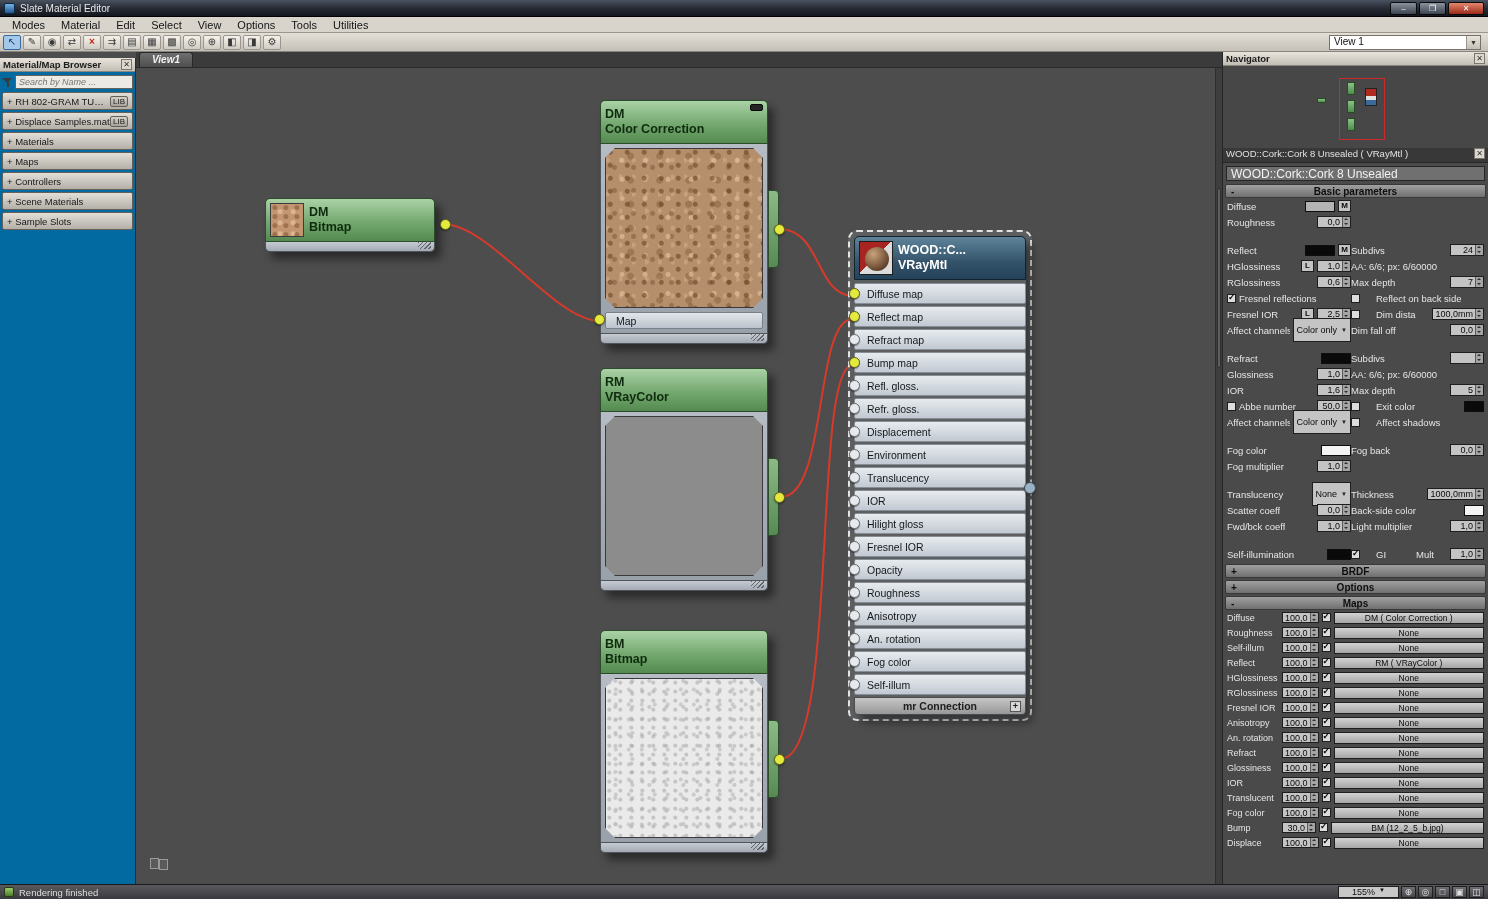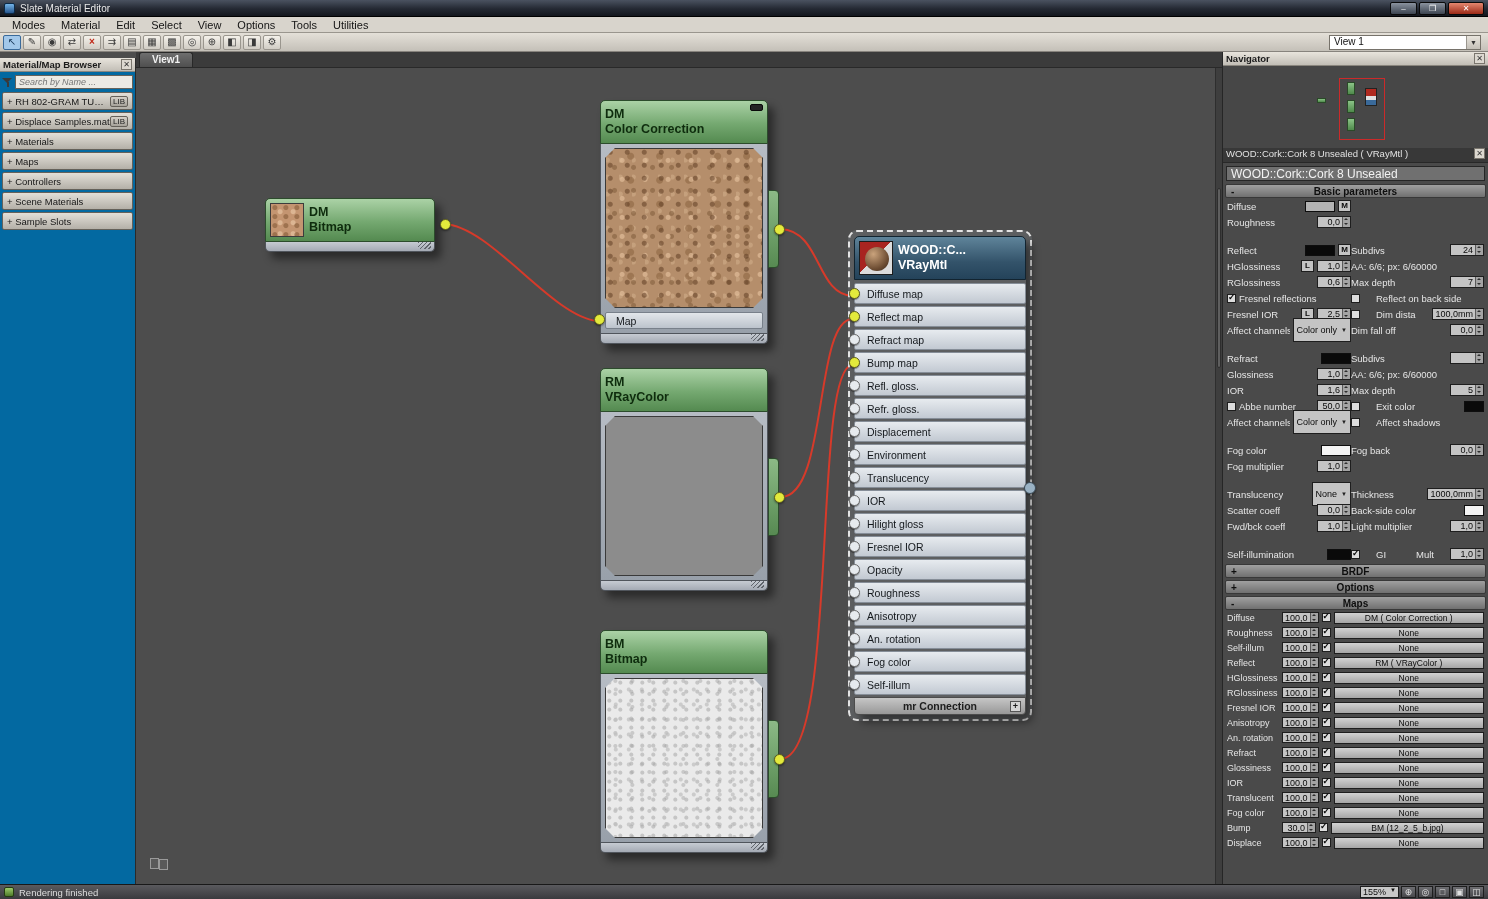--- a/index.html
+++ b/index.html
@@ -36,21 +36,21 @@
 #funnel-icon::after{content:"";position:absolute;top:6px;left:4.5px;width:2px;height:5px;background:#3a3a3a}
 #search-input{flex:1;min-width:0;height:14px;border:1px solid #66625a;background:#eceae4;font-size:9px;color:#555;padding:0 3px;font-style:italic;font-family:"Liberation Sans",sans-serif}
 .browser-item{height:18px;margin:2px 2px 0;background:linear-gradient(#e2dfd8,#b4b0a8);border:1px solid #65615a;border-radius:2px;display:flex;align-items:center;padding:0 4px;font-size:9.5px;color:#161616;white-space:nowrap;overflow:hidden}
 .bi-label{overflow:hidden;text-overflow:ellipsis}
 .bi-badge{margin-left:auto;flex:0 0 auto;font-size:8px;background:linear-gradient(#d4d0c8,#a6a29a);border:1px solid #65615a;padding:0 2px;border-radius:2px;color:#222}
 .bi-badge:empty{display:none}
 
 
 #canvas{position:absolute;top:52px;left:136px;width:1086px;height:832px;background:#4d4d4d}
 #canvas-tabs{height:16px;background:#3b3b3b;border-bottom:1px solid #292929;display:flex;align-items:flex-end;padding-left:3px}
-#view-tab{height:15px;background:linear-gradient(#6e6e6e,#4f4f4f);border:1px solid #282828;border-bottom:none;border-radius:3px 3px 0 0;color:#f2f2f2;font-size:10px;font-weight:bold;padding:1px 12px 0}
+#view-tab{height:15px;background:linear-gradient(#6e6e6e,#4f4f4f);border:1px solid #282828;border-bottom:none;border-radius:3px 3px 0 0;color:#f2f2f2;font-size:10px;font-style:italic;font-weight:bold;padding:1px 12px 0}
 #viewport{position:absolute;top:16px;left:0;right:0;bottom:0;overflow:hidden}
 #wires{position:absolute;top:0;left:0;pointer-events:none}
 .vscroll{position:absolute;right:0;top:0;bottom:0;width:7px;background:#3e3e3e;border-left:1px solid #2e2e2e}
 .vthumb{position:absolute;left:1px;right:1px;top:120px;height:180px;background:#5f5f5f;border:1px solid #2e2e2e;border-radius:2px}
 #minimap-icon{position:absolute;left:14px;bottom:14px;width:18px;height:12px}
 #minimap-icon i{position:absolute;width:9px;height:11px;border:1px solid #9a9a9a;background:#5a5a5a}
 #minimap-icon i:last-child{left:9px;top:1px}
 
 
 .node{position:absolute;border-radius:5px;box-shadow:6px 7px 9px rgba(0,0,0,.45)}
@@ -121,21 +121,21 @@
 .map-row{display:flex;align-items:center;height:15px;padding:0 4px;gap:3px;color:#e6e6e6;font-size:9px}
 .map-label{flex:0 0 52px;white-space:nowrap;overflow:hidden}
 .map-row .spin{height:11px}
 .map-row .sv{min-width:24px}
 .map-btn{flex:1;min-width:0;height:12px;background:linear-gradient(#d2d2d2,#a6a6a6);border:1px solid #1e1e1e;font-size:8.5px;color:#0a0a0a;text-align:center;line-height:10px;overflow:hidden;white-space:nowrap;padding:0 2px;font-family:"Liberation Sans",sans-serif}
 
 
 #statusbar{position:absolute;left:0;right:0;bottom:0;height:15px;background:linear-gradient(#5a5a5e,#3a3a3e);border-top:1px solid #191919;display:flex;align-items:center;padding:0 4px;color:#dedede;font-size:9.5px}
 #status-icon{width:10px;height:10px;background:linear-gradient(#9ccc6a,#4e7a2a);border:1px solid #243c12;border-radius:2px;margin-right:5px}
 #status-right{margin-left:auto;display:flex;align-items:center;gap:2px}
-#zoom-select{height:12px;background:#c8c8c8;color:#0e0e0e;border:1px solid #1e1e1e;font-size:9px;display:flex;align-items:flex-start;padding:0 2px;gap:4px}
+#zoom-select{height:12px;background:#c8c8c8;color:#0e0e0e;border:1px solid #1e1e1e;font-size:9px;display:flex;align-items:flex-start;padding:0 13px;gap:4px}
 #zoom-select::after{content:"▼";font-size:6px}
 .sbtn{width:15px;height:12px;background:linear-gradient(#6e6e72,#48484c);border:1px solid #1e1e1e;color:#e0e0e0;font-size:9px;line-height:10px;text-align:center;padding:0}
 </style>
 </head>
 <body>
 
 <div id="titlebar">
   <span id="app-icon"></span>
   <span id="title-text">Slate Material Editor</span>
   <span id="win-buttons">

